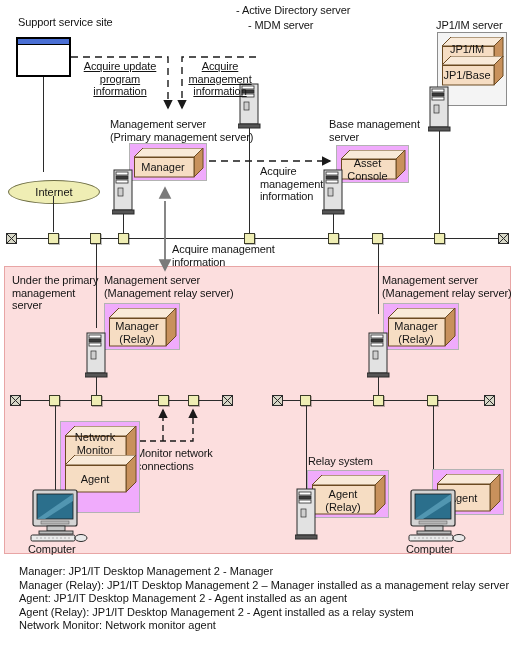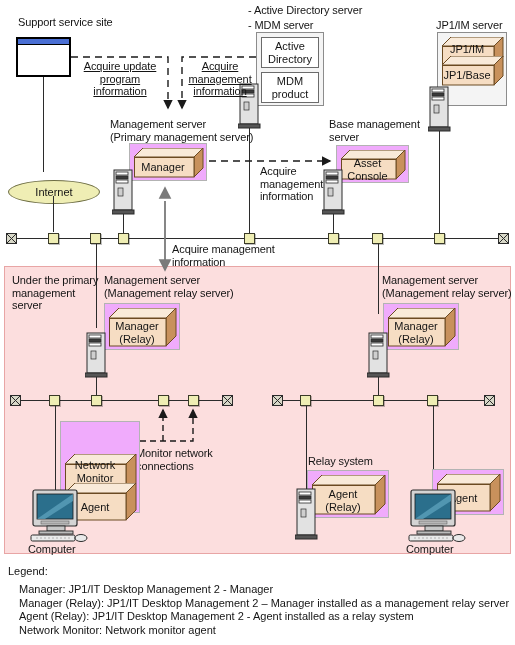--- a/index.html
+++ b/index.html
@@ -172,42 +172,36 @@
 </style>
 </head>
 <body>
 
 <div id="stage">
 
   <div id="pink-region" class="abs"></div>
 
   <div class="lbl" style="left:18px; top:16px;">Support service site</div>
 
-  <div class="lbl" style="left:248px; top:4px;">- Active Directory server</div>
+  <div class="lbl" style="left:236px; top:4px;">- Active Directory server</div>
   <div class="lbl" style="left:248px; top:19px;">- MDM server</div>
 
   <div class="lbl" style="left:436px; top:19px;">JP1/IM server</div>
 
   <div class="site-box abs" style="left:16px; top:37px; width:55px; height:40px;">
     <div class="titlebar"></div>
   </div>
 
   <div class="abs drop" style="left:43px; top:77px; height:95px;"></div>
 
   <div class="cloud abs" style="left:8px; top:172px; width:92px; height:24px;">
     <span>Internet</span>
   </div>
   <div class="abs drop" style="left:53px; top:196px; height:36px;"></div>
 
-  <div class="grp-box abs" style="left:256px; top:32px; width:68px; height:74px;">
-    <div class="flat-box" style="height:31px; margin-bottom:4px;">Active
-Directory</div>
-    <div class="flat-box" style="height:31px;">MDM
-product</div>
-  </div>
 
   <div class="tower abs" style="left:238px; top:82px;">
     <svg width="24" height="48" viewBox="0 0 24 48">
       <rect x="2" y="2" width="18" height="40" fill="#e2e2e2" stroke="#2b2b2b" stroke-width="1"></rect>
       <rect x="4" y="4" width="12" height="3" fill="#ffffff" stroke="#2b2b2b" stroke-width="0.8"></rect>
       <rect x="4" y="8" width="12" height="3" fill="#3a3a3a" stroke="#2b2b2b" stroke-width="0.8"></rect>
       <rect x="4" y="12" width="12" height="3" fill="#ffffff" stroke="#2b2b2b" stroke-width="0.8"></rect>
       <rect x="6" y="20" width="5" height="8" fill="#cfcfcf" stroke="#2b2b2b" stroke-width="0.7"></rect>
       <rect x="0" y="42" width="22" height="4" fill="#555555" stroke="#2b2b2b" stroke-width="1"></rect>
     </svg>
@@ -425,21 +419,21 @@
         <line x1="9" y1="0" x2="0" y2="9" stroke="#2b2b2b"></line>
       </svg>
   </div>
   <div class="abs bus-node" style="left:300px; top:395px;"></div>
   <div class="abs bus-node" style="left:373px; top:395px;"></div>
   <div class="abs bus-node" style="left:427px; top:395px;"></div>
   <div class="abs drop" style="left:306px; top:406px; height:86px;"></div>
   <div class="abs drop" style="left:433px; top:406px; height:84px;"></div>
 
   <div class="prod-wrap abs" style="left:60px; top:421px; width:80px; height:92px;">
-    <div class="box3d" style="height:24px; margin-bottom:5px;margin-top:28px;">
+    <div class="box3d" style="height:24px; margin-bottom:5px;">
       <svg width="72" height="40" viewBox="0 0 72 40" preserveAspectRatio="none">
         <polygon points="0,10 10,0 71,0 61,10" fill="#f9ead9" stroke="#6b4a22" stroke-width="1"></polygon>
         <polygon points="61,10 71,0 71,29 61,39" fill="#c8915c" stroke="#6b4a22" stroke-width="1"></polygon>
         <rect x="0.5" y="10.5" width="60.5" height="28.5" fill="#f6ddc3" stroke="#6b4a22" stroke-width="1"></rect>
       </svg>
       <div class="t" style="top:11px;">Network
 Monitor</div>
     </div>
     <div class="box3d" style="height:38px;">
       <svg width="72" height="38" viewBox="0 0 72 38" preserveAspectRatio="none">
@@ -544,20 +538,20 @@
       <path d="M165,206 L165,270" fill="none" stroke="#7a7a7a" stroke-width="1.8" stroke-dasharray="5,5" marker-end="url(#arrHg)"></path>
     </g>
 
     <g>
       <path d="M140,441 L193,441 L193,410" fill="none" stroke="#1a1a1a" stroke-width="1.4" stroke-dasharray="6,4" marker-end="url(#arrH)"></path>
       <path d="M163,441 L163,410" fill="none" stroke="#1a1a1a" stroke-width="1.4" stroke-dasharray="6,4" marker-end="url(#arrH)"></path>
     </g>
   </svg>
 
   <div id="legend">
-    <div class="ltitle">Legend:</div>
     <div class="lrow">Manager: JP1/IT Desktop Management 2 - Manager</div>
     <div class="lrow">Manager (Relay): JP1/IT Desktop Management 2 – Manager installed as a management relay server</div>
+    <div class="lrow">Agent: JP1/IT Desktop Management 2 - Agent installed as an agent</div>
     <div class="lrow">Agent (Relay): JP1/IT Desktop Management 2 - Agent installed as a relay system</div>
     <div class="lrow">Network Monitor: Network monitor agent</div>
   </div>
 
 </div>
 
 </body></html>

